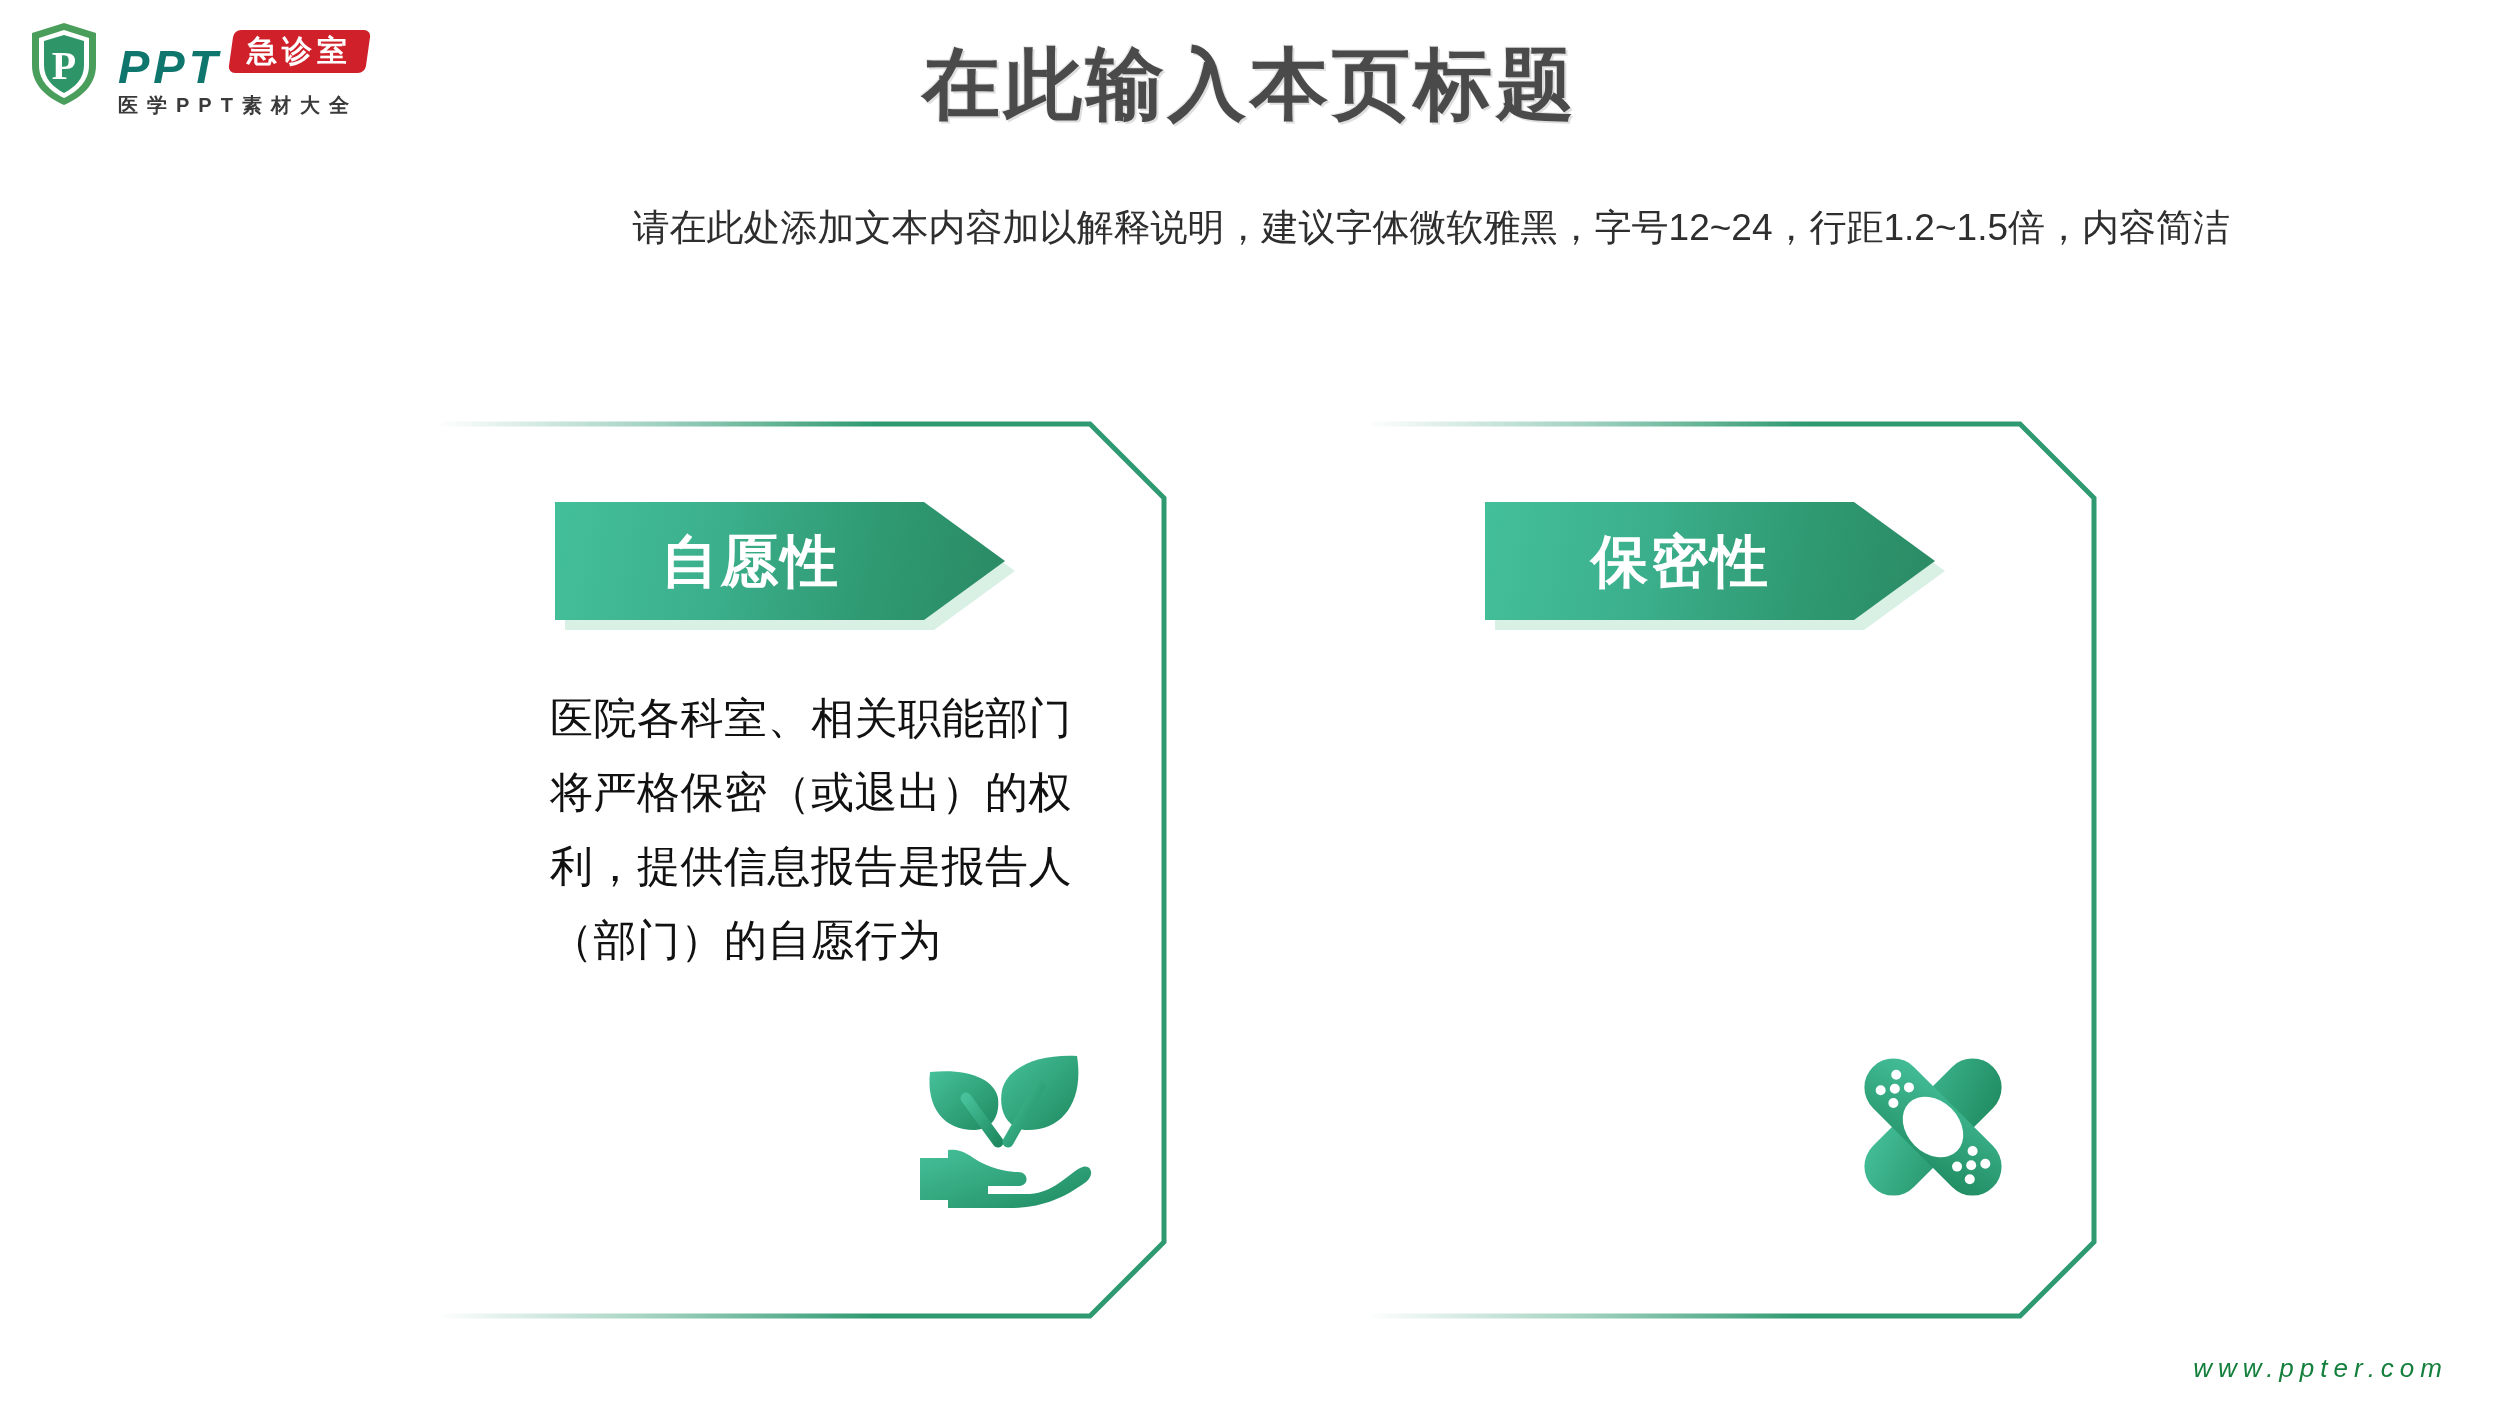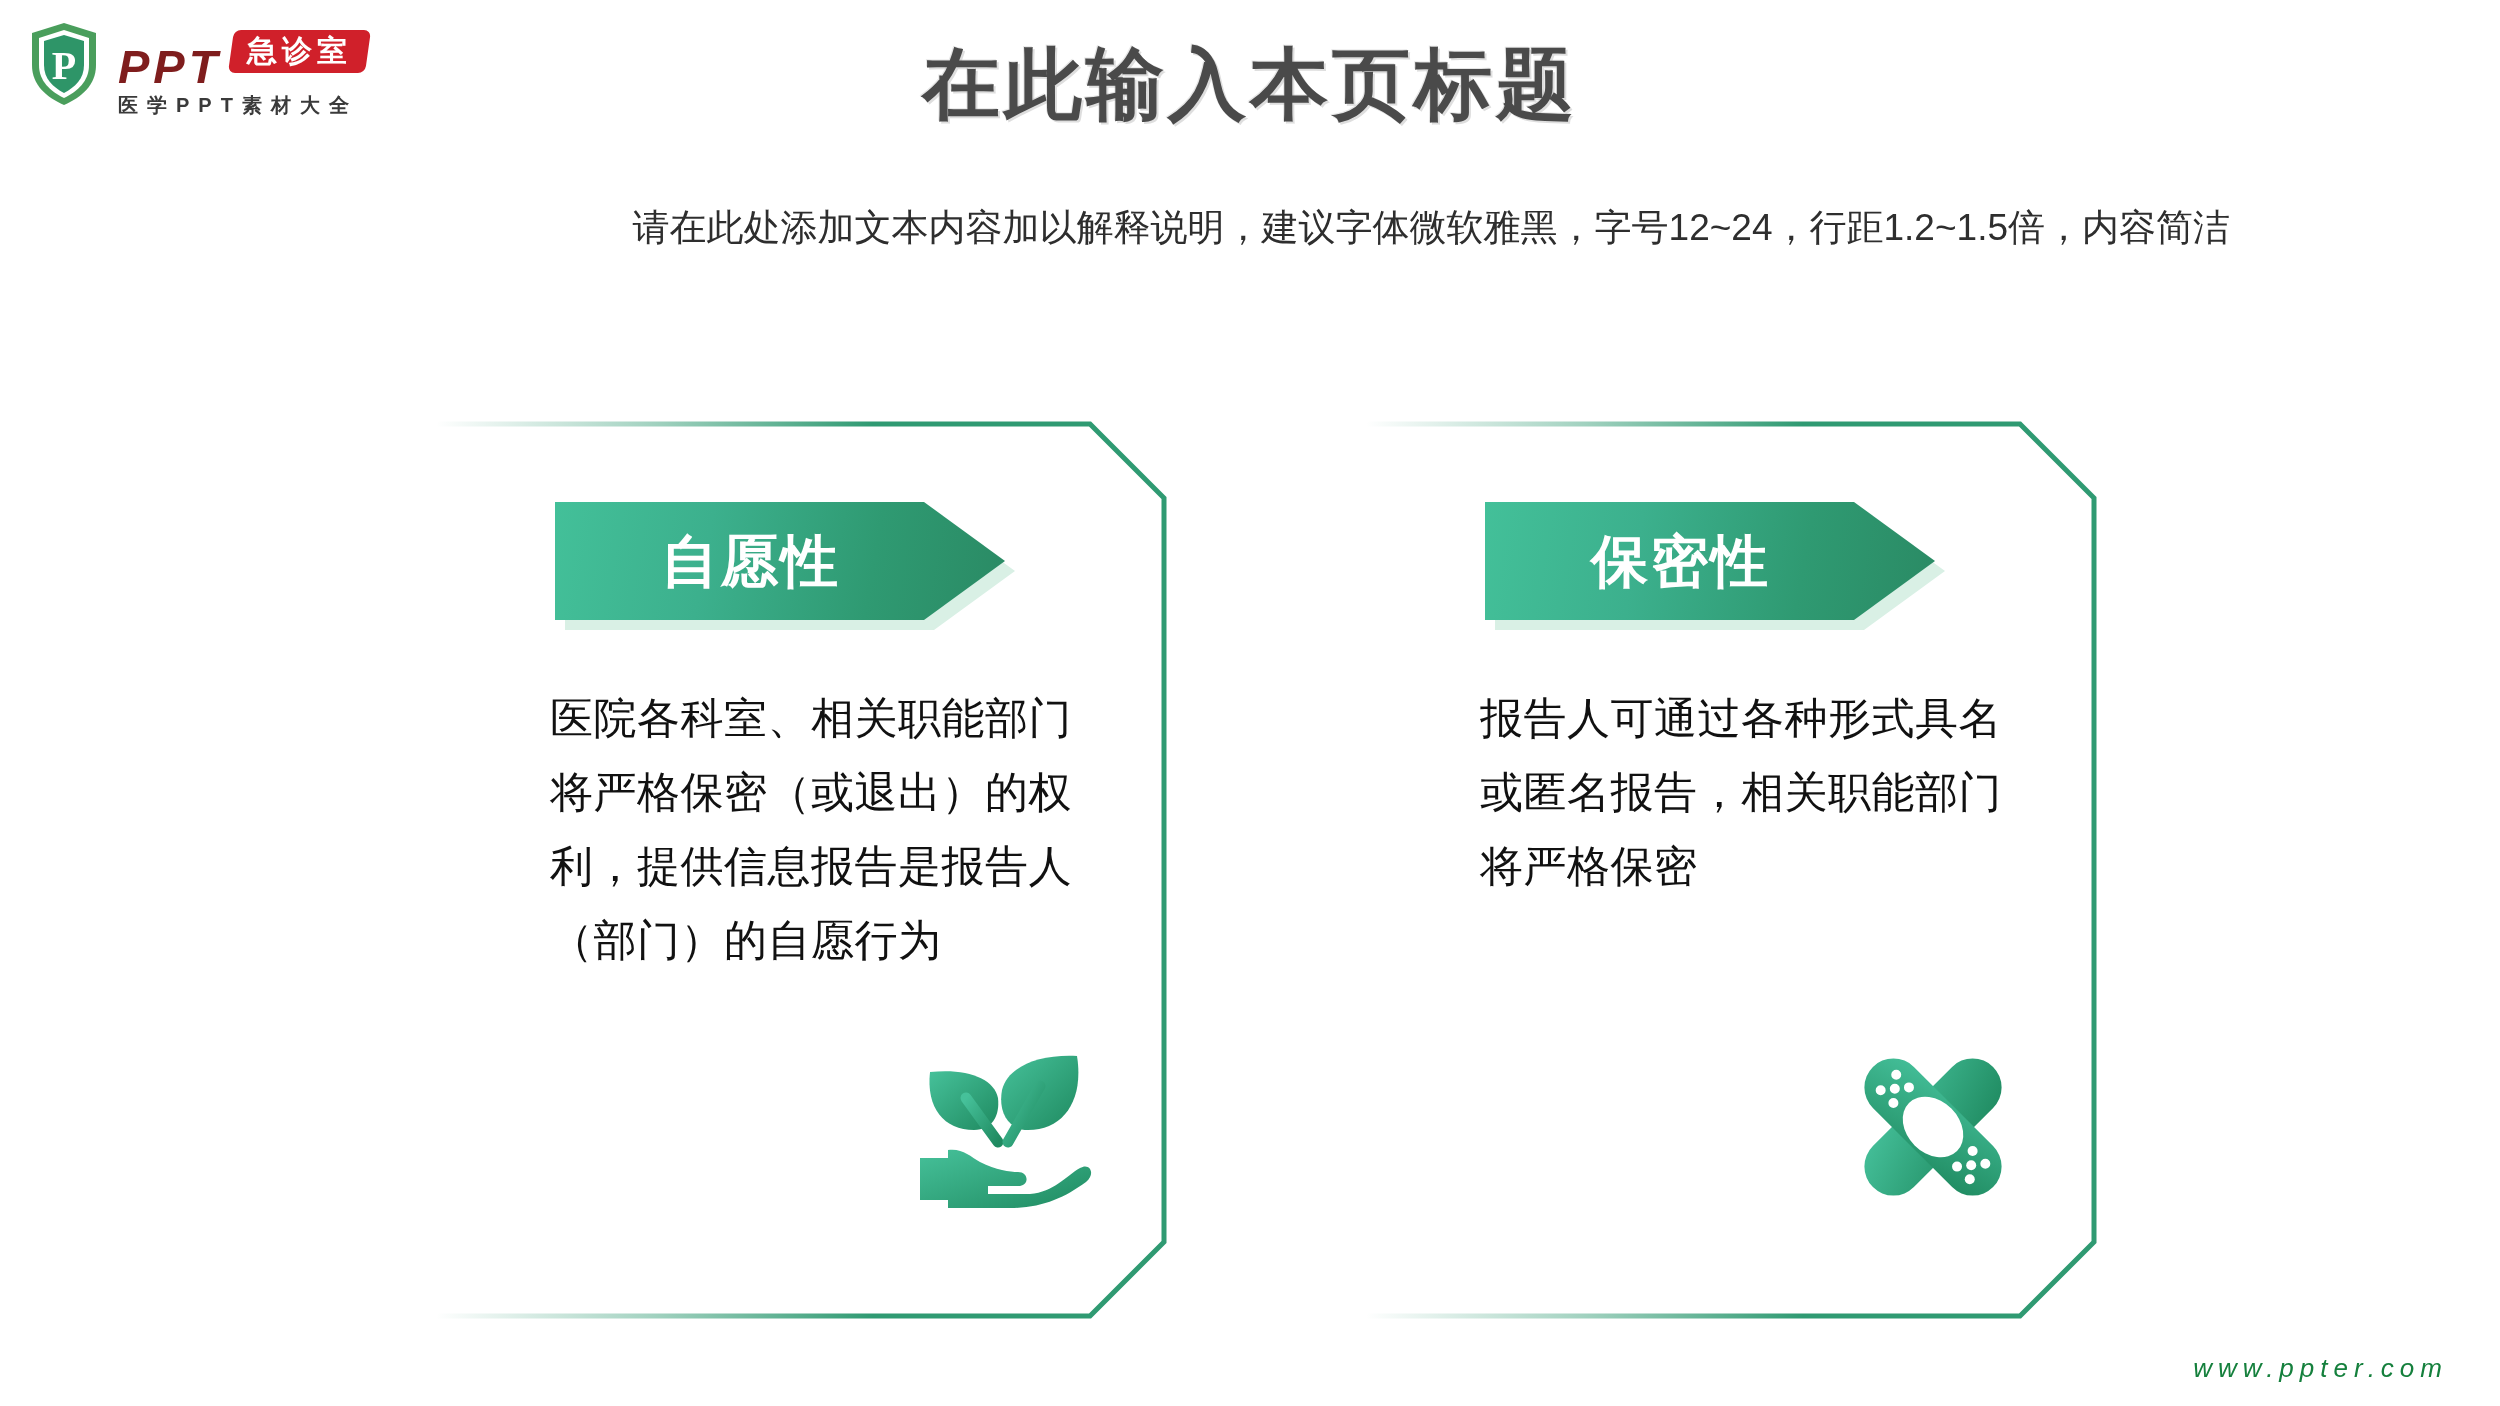--- a/index.html
+++ b/index.html
@@ -40,21 +40,21 @@
   .logo-row1 {
     display: flex;
     align-items: center;
     gap: 10px;
   }
   .logo-ppt {
     font-size: 47px;
     font-weight: bold;
     font-style: italic;
     letter-spacing: 4px;
-    color: #7f1d1d;
+    color: #0f766e;
     line-height: 1;
     margin-top: 31px;
   }
   .logo-badge {
     background: #d0202a;
     color: #ffffff;
     font-size: 30px;
     font-weight: bold;
     letter-spacing: 5px;
     padding: 6px 16px 7px 16px;
@@ -271,21 +271,20 @@
         <path d="M6 14 H660 L734 88 V832 L660 906 H6" fill="none" stroke="url(#fadeR)" stroke-width="5"></path>
       </svg>
 
       <div class="card-banner">
         <div class="banner-shadow"></div>
         <div class="banner-body">
           <span class="banner-label">保密性</span>
         </div>
       </div>
 
-      <div class="card-body">报告人可通过各种形式具名或匿名报告，相关职能部门将严格保密</div>
 
       <svg class="card-icon" viewBox="0 0 178 170">
         <defs>
           <linearGradient id="gR1" x1="0" y1="0" x2="1" y2="1">
             <stop offset="0" stop-color="#45c09a"></stop>
             <stop offset="1" stop-color="#1f8a60"></stop>
           </linearGradient>
         </defs>
         <g transform="rotate(-45 89 85)">
           <rect x="4" y="56" width="170" height="58" rx="29" fill="url(#gR1)"></rect>

